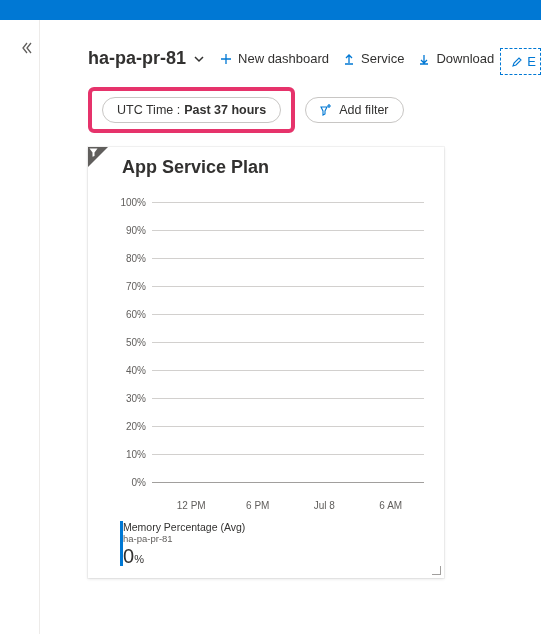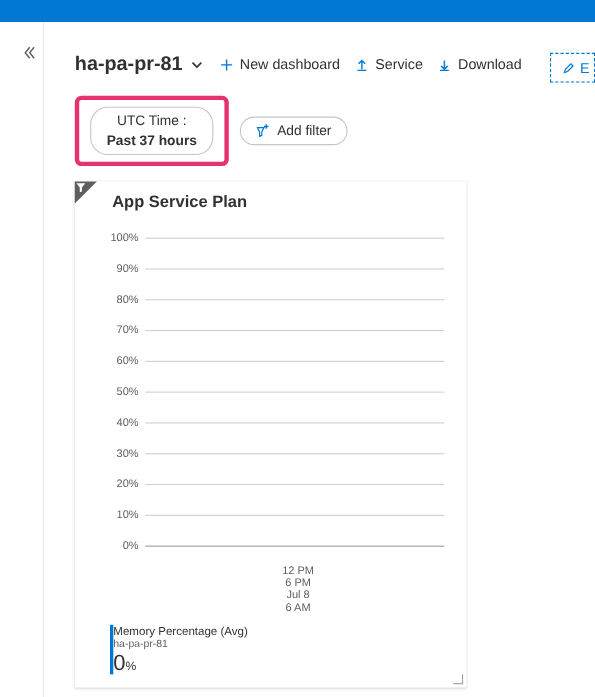--- a/index.html
+++ b/index.html
@@ -28,21 +28,21 @@
   }
   .collapse-btn {
     position: absolute;
     top: 22px;
     left: 20px;
     cursor: pointer;
     color: #605e5c;
   }
   .main {
     position: absolute;
-    left: 28px;
+    left: 48px;
     top: 20px;
     right: 0;
     padding: 28px 0 0 40px;
   }
   .header-row {
     display: flex;
     align-items: center;
     gap: 14px;
     flex-wrap: nowrap;
   }
@@ -91,21 +91,20 @@
   .time-pill {
     background: #fff;
     border: 1px solid #c8c6c4;
     border-radius: 16px;
     padding: 5px 14px;
     font-size: 12.5px;
     display: flex;
     align-items: center;
     gap: 4px;
     cursor: pointer;
-    flex-direction: column;
   }
   .time-pill .bold { font-weight: 600; }
   .add-filter-pill {
     background: #fff;
     border: 1px solid #c8c6c4;
     border-radius: 16px;
     padding: 5px 14px;
     font-size: 12.5px;
     display: flex;
     align-items: flex-start;
@@ -129,21 +128,21 @@
     border-right: 20px solid transparent;
   }
   .funnel-ico {
     position: absolute;
     top: 1px; left: 1px;
     color: #fff;
     font-size: 9px;
     line-height: 1;
   }
   .card-title {
-    font-size: 15px;
+    font-size: 18px;
     font-weight: 600;
     margin: 0 0 10px 20px;
   }
   .chart {
     position: relative;
     margin-left: 18px;
     margin-right: 6px;
   }
   .grid-row {
     display: flex;
@@ -161,21 +160,20 @@
     flex: 1;
     border-bottom: 1px solid #d2d0ce;
   }
   .grid-row.zero .gline { border-bottom: 1px solid #a19f9d; }
   .xaxis {
     margin-left: 38px;
     display: flex;
     font-size: 10px;
     color: #605e5c;
     padding-top: 4px;
-    flex-direction: column;
   }
   .xaxis span { flex: 1; text-align: center; }
   .legend {
     margin-top: 10px;
     margin-left: 18px;
     border-left: 3px solid #0078d4;
     padding-left: 0;
   }
   .legend-metric { font-size: 10.5px; color: #323130; }
   .legend-res { font-size: 9.5px; color: #605e5c; }

